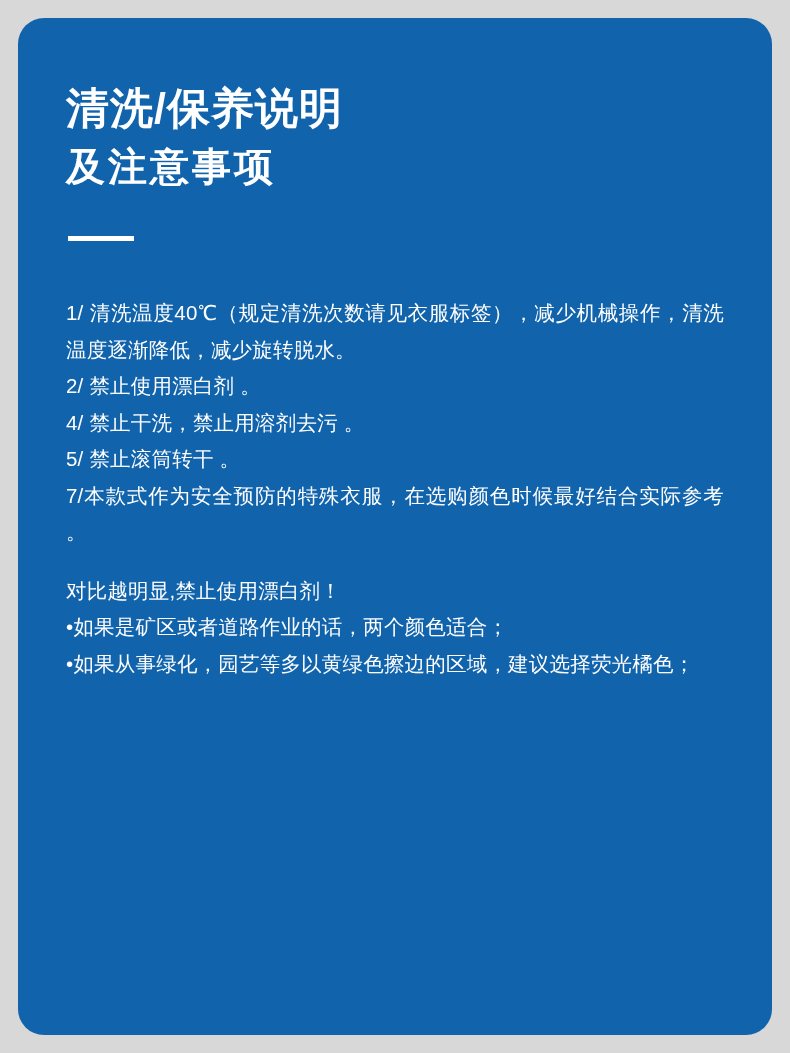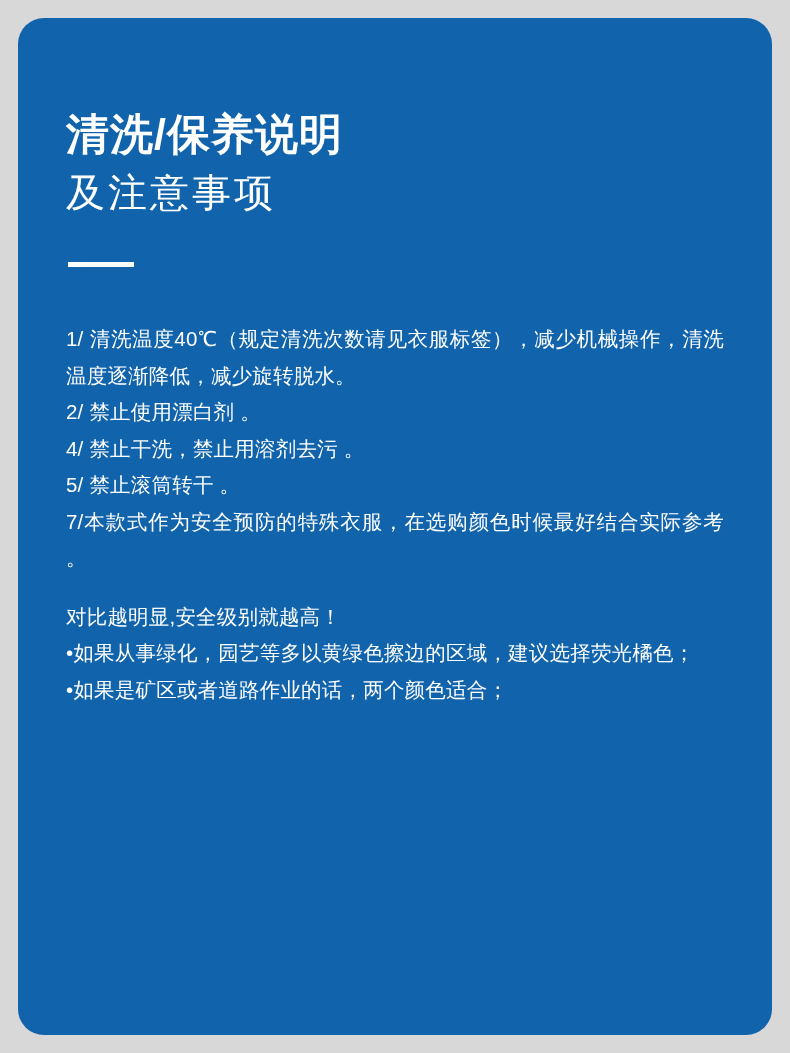--- a/index.html
+++ b/index.html
@@ -18,33 +18,33 @@
     left: 18px;
     top: 18px;
     width: 754px;
     height: 1017px;
     background: #1164ac;
     border-radius: 26px;
     box-sizing: border-box;
     overflow: hidden;
   }
   .inner {
-    padding: 90px 48px 0 48px;
+    padding: 64px 48px 0 48px;
   }
   .title-main {
     font-size: 43px;
     font-weight: bold;
     color: #ffffff;
     letter-spacing: 1px;
     line-height: 1.25;
     margin: 0 0 6px 0;
   }
   .title-sub {
     font-size: 39px;
-    font-weight: normal;
+    font-weight: bold;
     color: #ffffff;
     letter-spacing: 3px;
     line-height: 1.3;
     margin: 0;
   }
   .rule {
     width: 66px;
     height: 5px;
     background: #ffffff;
     margin: 44px 0 0 2px;
@@ -79,19 +79,19 @@
       <p class="line">1/ 清洗温度40℃（规定清洗次数请见衣服标签），减少机械操作，清洗温度逐渐降低，减少旋转脱水。</p>
       <p class="line">2/ 禁止使用漂白剂 。</p>
       <p class="line">4/ 禁止干洗，禁止用溶剂去污 。</p>
       <p class="line">5/ 禁止滚筒转干 。</p>
       <p class="line">7/本款式作为安全预防的特殊衣服，在选购颜色时候最好结合实际参考 。</p>
     </div>
 
     <div class="gap"></div>
 
     <div>
-      <p class="line">对比越明显,安全级别就越高！</p>
+      <p class="line">对比越明显,禁止使用漂白剂！</p>
+      <p class="line">•如果是矿区或者道路作业的话，两个颜色适合；</p>
       <p class="line">•如果从事绿化，园艺等多以黄绿色擦边的区域，建议选择荧光橘色；</p>
-      <p class="line">•如果是矿区或者道路作业的话，两个颜色适合；</p>
     </div>
 
   </div>
 </div>
 
 </body></html>

